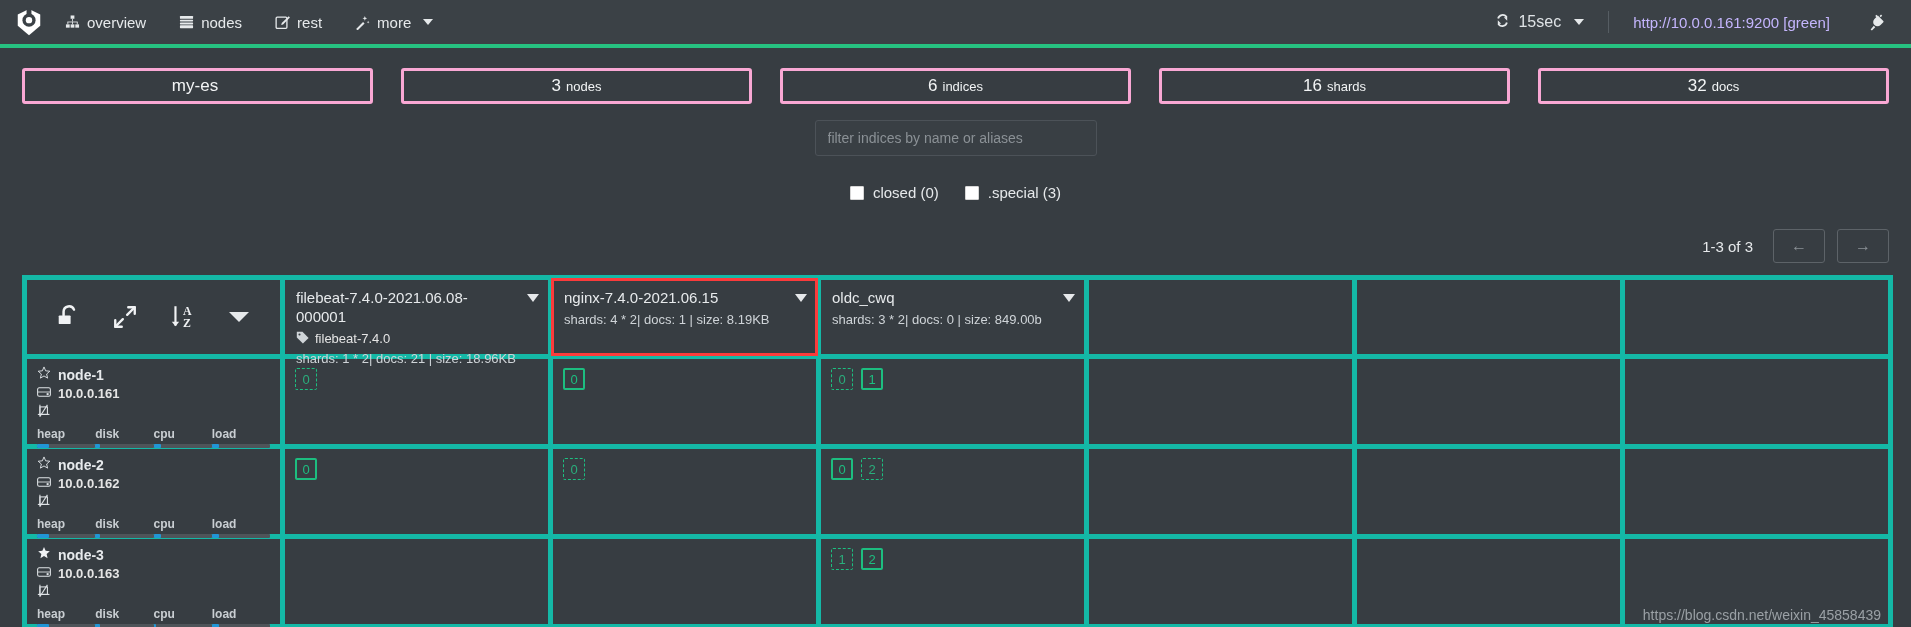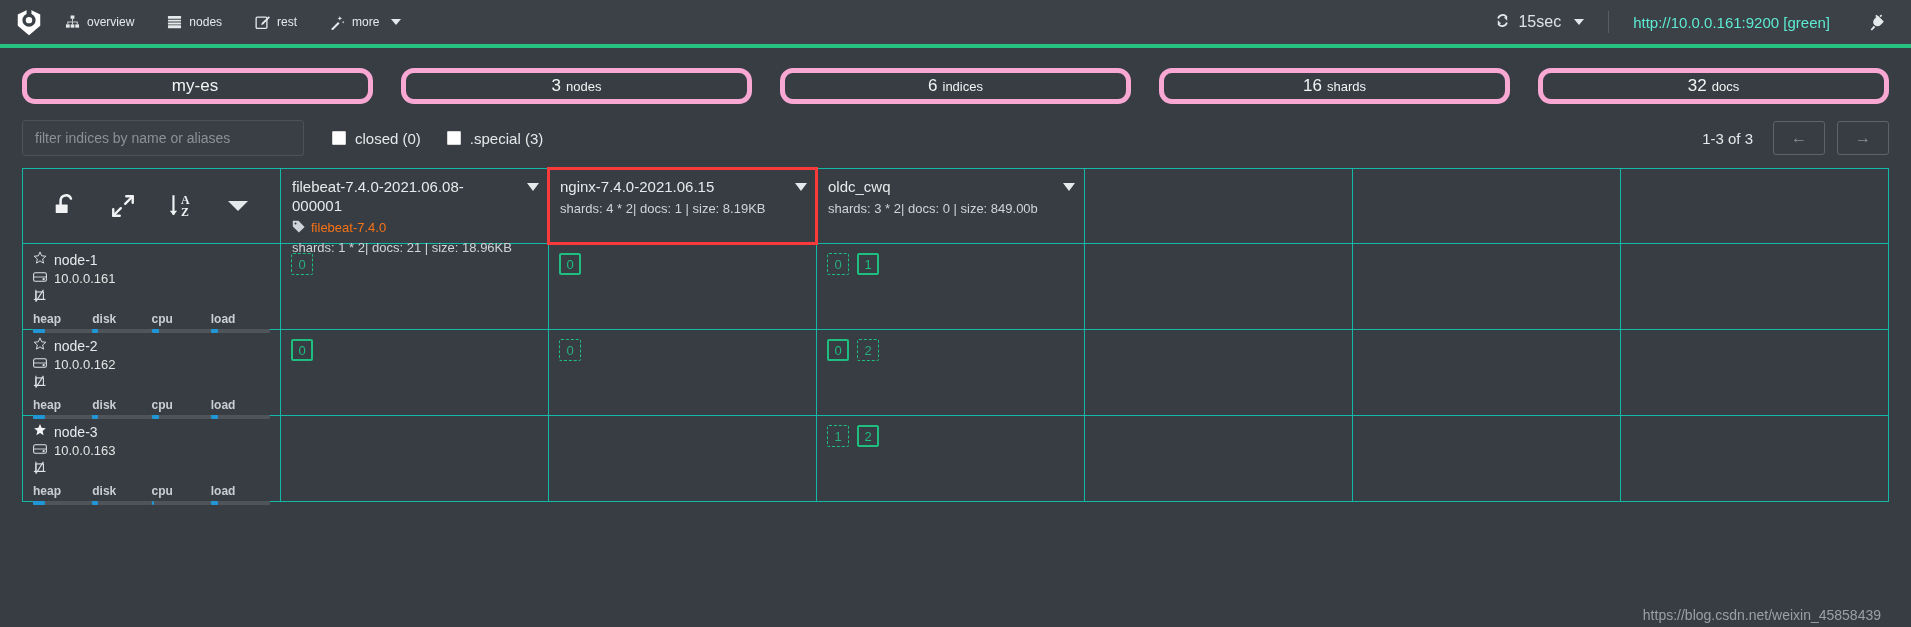--- a/index.html
+++ b/index.html
@@ -24,51 +24,52 @@
     content: "";
     position: absolute;
     left: 0; right: 0; bottom: -4px;
     height: 4px;
     background: #26c281;
   }
   .logo { width: 30px; height: 30px; margin-right: 18px; flex: 0 0 auto; }
   .nav-items { display: flex; align-items: center; gap: 28px; }
   .nav-item {
     display: flex; align-items: center; gap: 7px;
-    font-size: 12px; color: #e6e9eb; cursor: pointer;
+    font-size: 15px; color: #e6e9eb; cursor: pointer;
     padding: 4px 2px;
   }
   .nav-item .ico { display: inline-flex; width: 16px; height: 16px; align-items: center; justify-content: center; }
   .caret { width: 0; height: 0; border-left: 5px solid transparent; border-right: 5px solid transparent; border-top: 6px solid #e6e9eb; margin-left: 5px; }
   .nav-right { margin-left: auto; display: flex; align-items: center; gap: 0; }
   .nav-right .sep { width: 1px; height: 22px; background: #565d63; margin: 0 24px; }
   .refresh { display: flex; align-items: center; gap: 8px; font-size: 16px; cursor: pointer; }
-  .cluster-url { font-size: 15px; color: #5eead4; cursor: pointer; }
+  .cluster-url { font-size: 15px; color: #c4b5fd; cursor: pointer; }
   .plug { margin-left: 40px; cursor: pointer; display: inline-flex; }
 
   
   #stats {
     display: flex; gap: 28px;
     padding: 24px 22px 0 22px;
   }
   .stat {
     flex: 1 1 0;
     height: 36px;
-    border: 5px solid #f9a8d4;
-    border-radius: 13px;
+    border: 3px solid #f9a8d4;
+    border-radius: 3px;
     display: flex; align-items: center; justify-content: center;
     font-size: 17px; color: #f2f4f5;
   }
   .stat .unit { font-size: 13px; margin-left: 5px; color: #f2f4f5; }
 
   
   #filters {
     display: flex; align-items: center;
     padding: 16px 22px 0 22px;
     gap: 28px;
+    flex-direction: column;
   }
   .txt-input {
     height: 36px;
     border: 1px solid #4c5258;
     border-radius: 3px;
     background: #393f44;
     padding: 0 12px;
     font-size: 14px;
     color: #dfe3e6;
     font-family: "Liberation Sans", sans-serif;
@@ -87,48 +88,48 @@
     border: 1px solid #5d6368; border-radius: 3px;
     background: transparent; color: #8b9196;
     font-size: 16px; cursor: pointer; line-height: 1;
     display: flex; align-items: center; justify-content: center;
     font-family: "Liberation Sans", sans-serif;
   }
 
   
   #grid-wrap { padding: 12px 22px 0 22px; }
   table#grid { border-collapse: collapse; table-layout: fixed; width: 100%; }
-  table#grid td { border: 1px solid #14b8a6; vertical-align: top; }
+  table#grid td { border: 5px solid #14b8a6; vertical-align: top; }
   .col-node  { width: 258px; }
   .col-index { width: 268px; }
 
   
   .toolbar-cell { height: 74px; }
   .toolbar {
     height: 100%; display: flex; align-items: center;
     justify-content: space-around; padding: 0 14px;
   }
   .tb-btn { cursor: pointer; display: inline-flex; align-items: center; justify-content: center; }
 
   
   .idx-head { padding: 9px 11px 8px 11px; height: 74px; position: relative; }
   .idx-name { font-size: 15px; color: #e7eaec; line-height: 1.25; padding-right: 26px; }
-  .idx-alias { font-size: 13px; color: #f97316; display: flex; align-items: center; gap: 6px; margin-top: 4px; text-align: right; }
+  .idx-alias { font-size: 13px; color: #e5e5e5; display: flex; align-items: center; gap: 6px; margin-top: 4px; text-align: right; }
   .idx-meta { font-size: 13px; color: #cfd4d8; margin-top: 4px; }
   .idx-caret {
     position: absolute; top: 14px; right: 9px;
     width: 0; height: 0;
     border-left: 6px solid transparent; border-right: 6px solid transparent;
     border-top: 8px solid #e6e9eb; cursor: pointer;
   }
   .idx-head.highlight { outline: 3px solid #fb3b3b; outline-offset: -1px; z-index: 5; }
 
   
   .node-cell { padding: 7px 10px 6px 10px; height: 85px; }
-  .node-line { display: flex; align-items: center; gap: 7px; font-size: 14px; color: #e7eaec; line-height: 1.35; }
+  .node-line { display: flex; align-items: center; gap: 7px; font-size: 14px; color: #e7eaec; line-height: 1.35; font-weight: bold; }
   .node-line.ip { font-size: 13px; color: #e5e5e5; }
   .node-icons { margin-top: 3px; height: 17px; display: flex; align-items: center; }
   .gauges { display: flex; margin-top: 5px; }
   .gauge { flex: 1 1 0; font-weight: bold; }
   .gauge .lbl { font-size: 12px; color: #c9ced2; }
   .gauge .bar { height: 4px; background: #4e5459; margin-top: 3px; border-radius: 1px; position: relative; }
   .gauge .bar i { position: absolute; left: 0; top: 0; bottom: 0; background: #2196d6; border-radius: 1px; display: block; }
 
   
   .shard-cell { padding: 9px 10px; height: 85px; }

